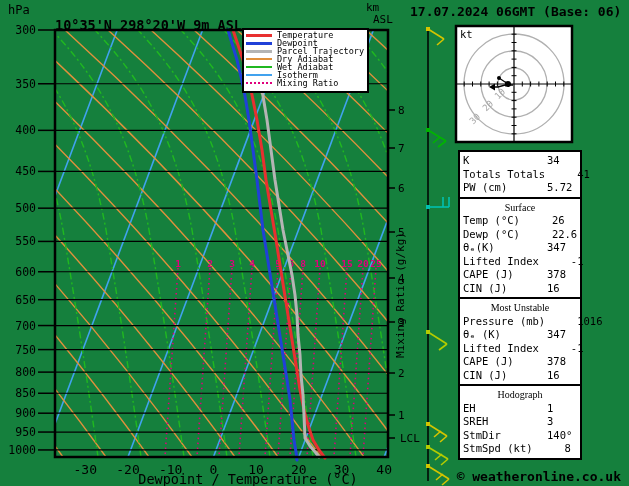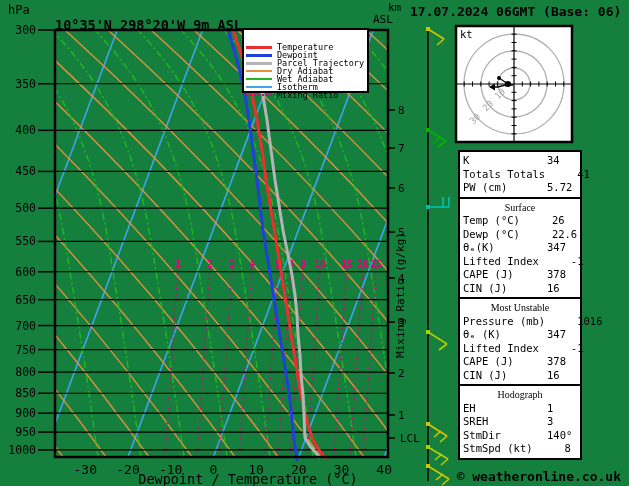--- a/index.html
+++ b/index.html
@@ -4,43 +4,43 @@
 <style>
   html,body{margin:0;padding:0;background:#fff;}
   .stage{position:relative;width:629px;height:486px;background:#15803d;overflow:hidden;
          font-family:"DejaVu Sans Mono",monospace;color:#000;}
   .abs{position:absolute;}
   .hdr{font-weight:bold;font-size:13px;white-space:nowrap;}
   .small{font-size:11px;white-space:nowrap;}
   svg{position:absolute;left:0;top:0;}
   .legend-box{position:absolute;left:242px;top:28px;width:127px;height:65px;
               background:#fff;border:2px solid #000;box-sizing:border-box;
-              display:flex;flex-direction:column;justify-content:space-between;
-              padding:13px 2px;z-index:5;}
+              display:flex;flex-direction:column;justify-content:flex-start;
+              padding:1px 2px;z-index:5;}
   .legend-row{display:flex;align-items:center;height:8px;}
   .legend-swatch{width:26px;margin-right:5px;flex:0 0 auto;}
   .legend-label{font-size:8.5px;line-height:8px;white-space:nowrap;}
   .side-panel{position:absolute;left:458px;top:152px;width:124px;z-index:4;}
   .panel-box{border:2px solid #000;box-sizing:border-box;width:124px;
              padding:2px 3px;margin-top:-2px;background:#fff;}
   .panel-title{text-align:center;font-size:10px;line-height:13.5px;white-space:nowrap;font-family:Liberation Serif, serif;}
   .panel-row{display:flex;justify-content:space-between;font-size:10.5px;
              line-height:13.5px;white-space:nowrap;}
   .panel-row .val{text-align:left;min-width:30px;margin-left:32px;}
   .footer{position:absolute;right:8px;bottom:2px;font-weight:bold;font-size:13px;text-align:center;}
 </style>
 </head>
 <body>
 
 <div class="stage">
 
   <div class="abs small" style="left:8px;top:3px;font-size:12px;">hPa</div>
   <div class="abs hdr" style="left:55px;top:4px;font-size:13.5px;margin-top:13px;">10°35'N 298°20'W 9m ASL</div>
   <div class="abs hdr" style="left:410px;top:4px;">17.07.2024 06GMT (Base: 06)</div>
-  <div class="abs small" style="left:388px;top:1px;">km</div>
+  <div class="abs small" style="left:366px;top:1px;">km</div>
   <div class="abs small" style="left:373px;top:13px;">ASL</div>
 
   <svg width="629" height="486" viewBox="0 0 629 486">
       <defs>
         <clipPath id="pc">
           <rect x="55" y="30" width="333" height="427"></rect>
         </clipPath>
       </defs>
       <g clip-path="url(#pc)">
         <line x1="-384.4" y1="457" x2="-224.39999999999998" y2="30" stroke="#41a2ee" stroke-width="1.6"></line>

